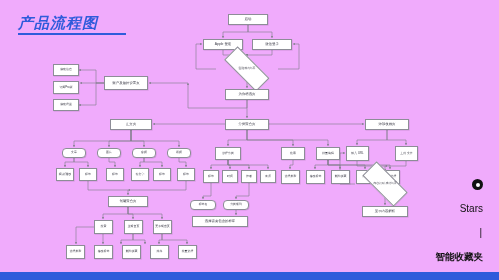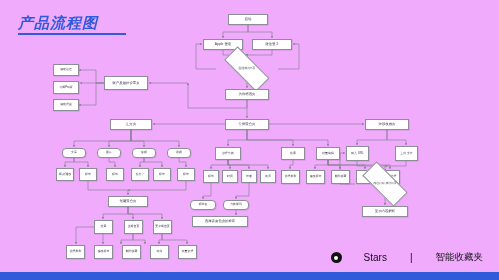--- a/index.html
+++ b/index.html
@@ -25,34 +25,35 @@
 
   
   #bottom-bar{
     position:absolute;left:0;bottom:0;width:499px;height:8px;
     background:#2f5bdb;
   }
 
   
   #footer{
     position:absolute;right:16px;bottom:16px;
-    display:flex;align-items:center;gap:22px;
+    display:flex;align-items:flex-end;gap:13px;
     white-space:nowrap;
+    flex-direction:column;
   }
   #footer .logo{
     width:11px;height:11px;border-radius:50%;
     background:#111;position:relative;flex:0 0 auto;
   }
   #footer .logo:after{
     content:"";position:absolute;left:3.5px;top:3.5px;
     width:4px;height:4px;border-radius:50%;background:#fff;
   }
   #footer .brand{font-size:10px;color:#111;font-weight:500;}
   #footer .sep{font-size:10px;color:#111;margin:0 1px;}
-  #footer .sub{font-size:9.5px;color:#111;font-weight:normal;}
+  #footer .sub{font-size:9.5px;color:#111;font-weight:bold;}
 
   
   #canvas{position:absolute;left:0;top:0;width:499px;height:280px;}
   #edges{position:absolute;left:0;top:0;width:499px;height:280px;}
 
   .node{
     position:absolute;
     box-sizing:border-box;
     background:#ffffff;
     border:0.8px solid #8d8d97;

